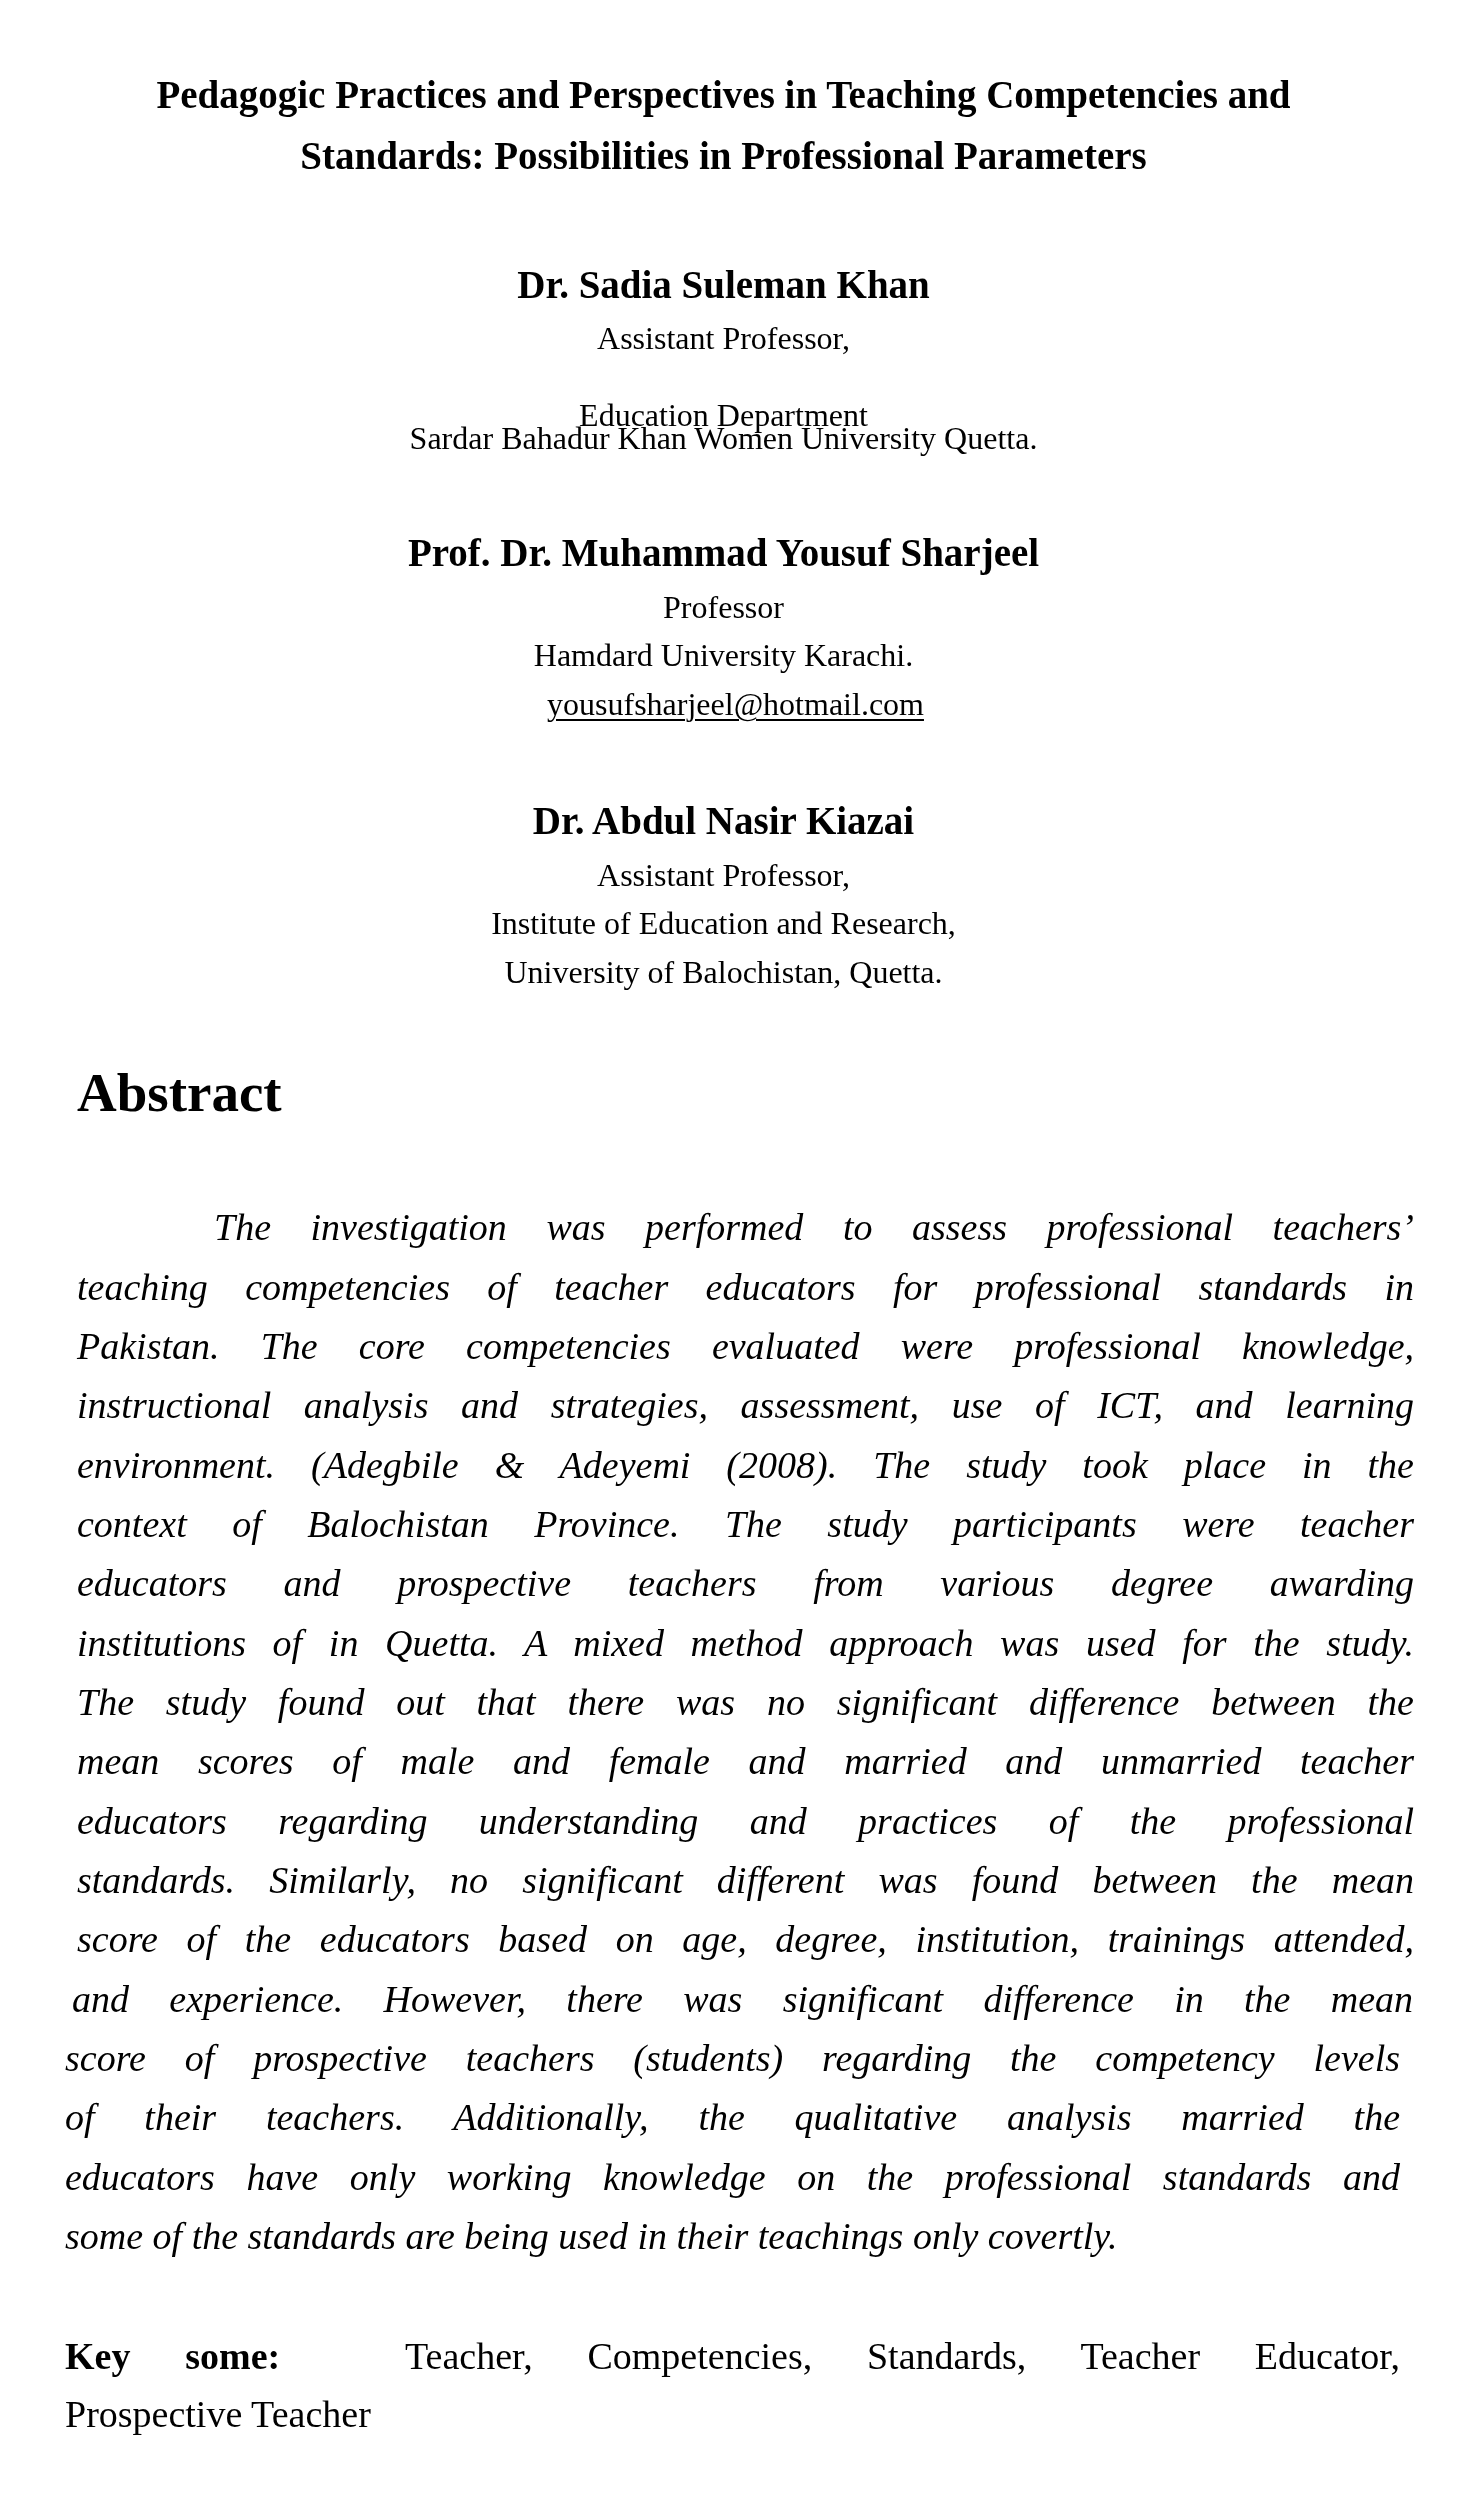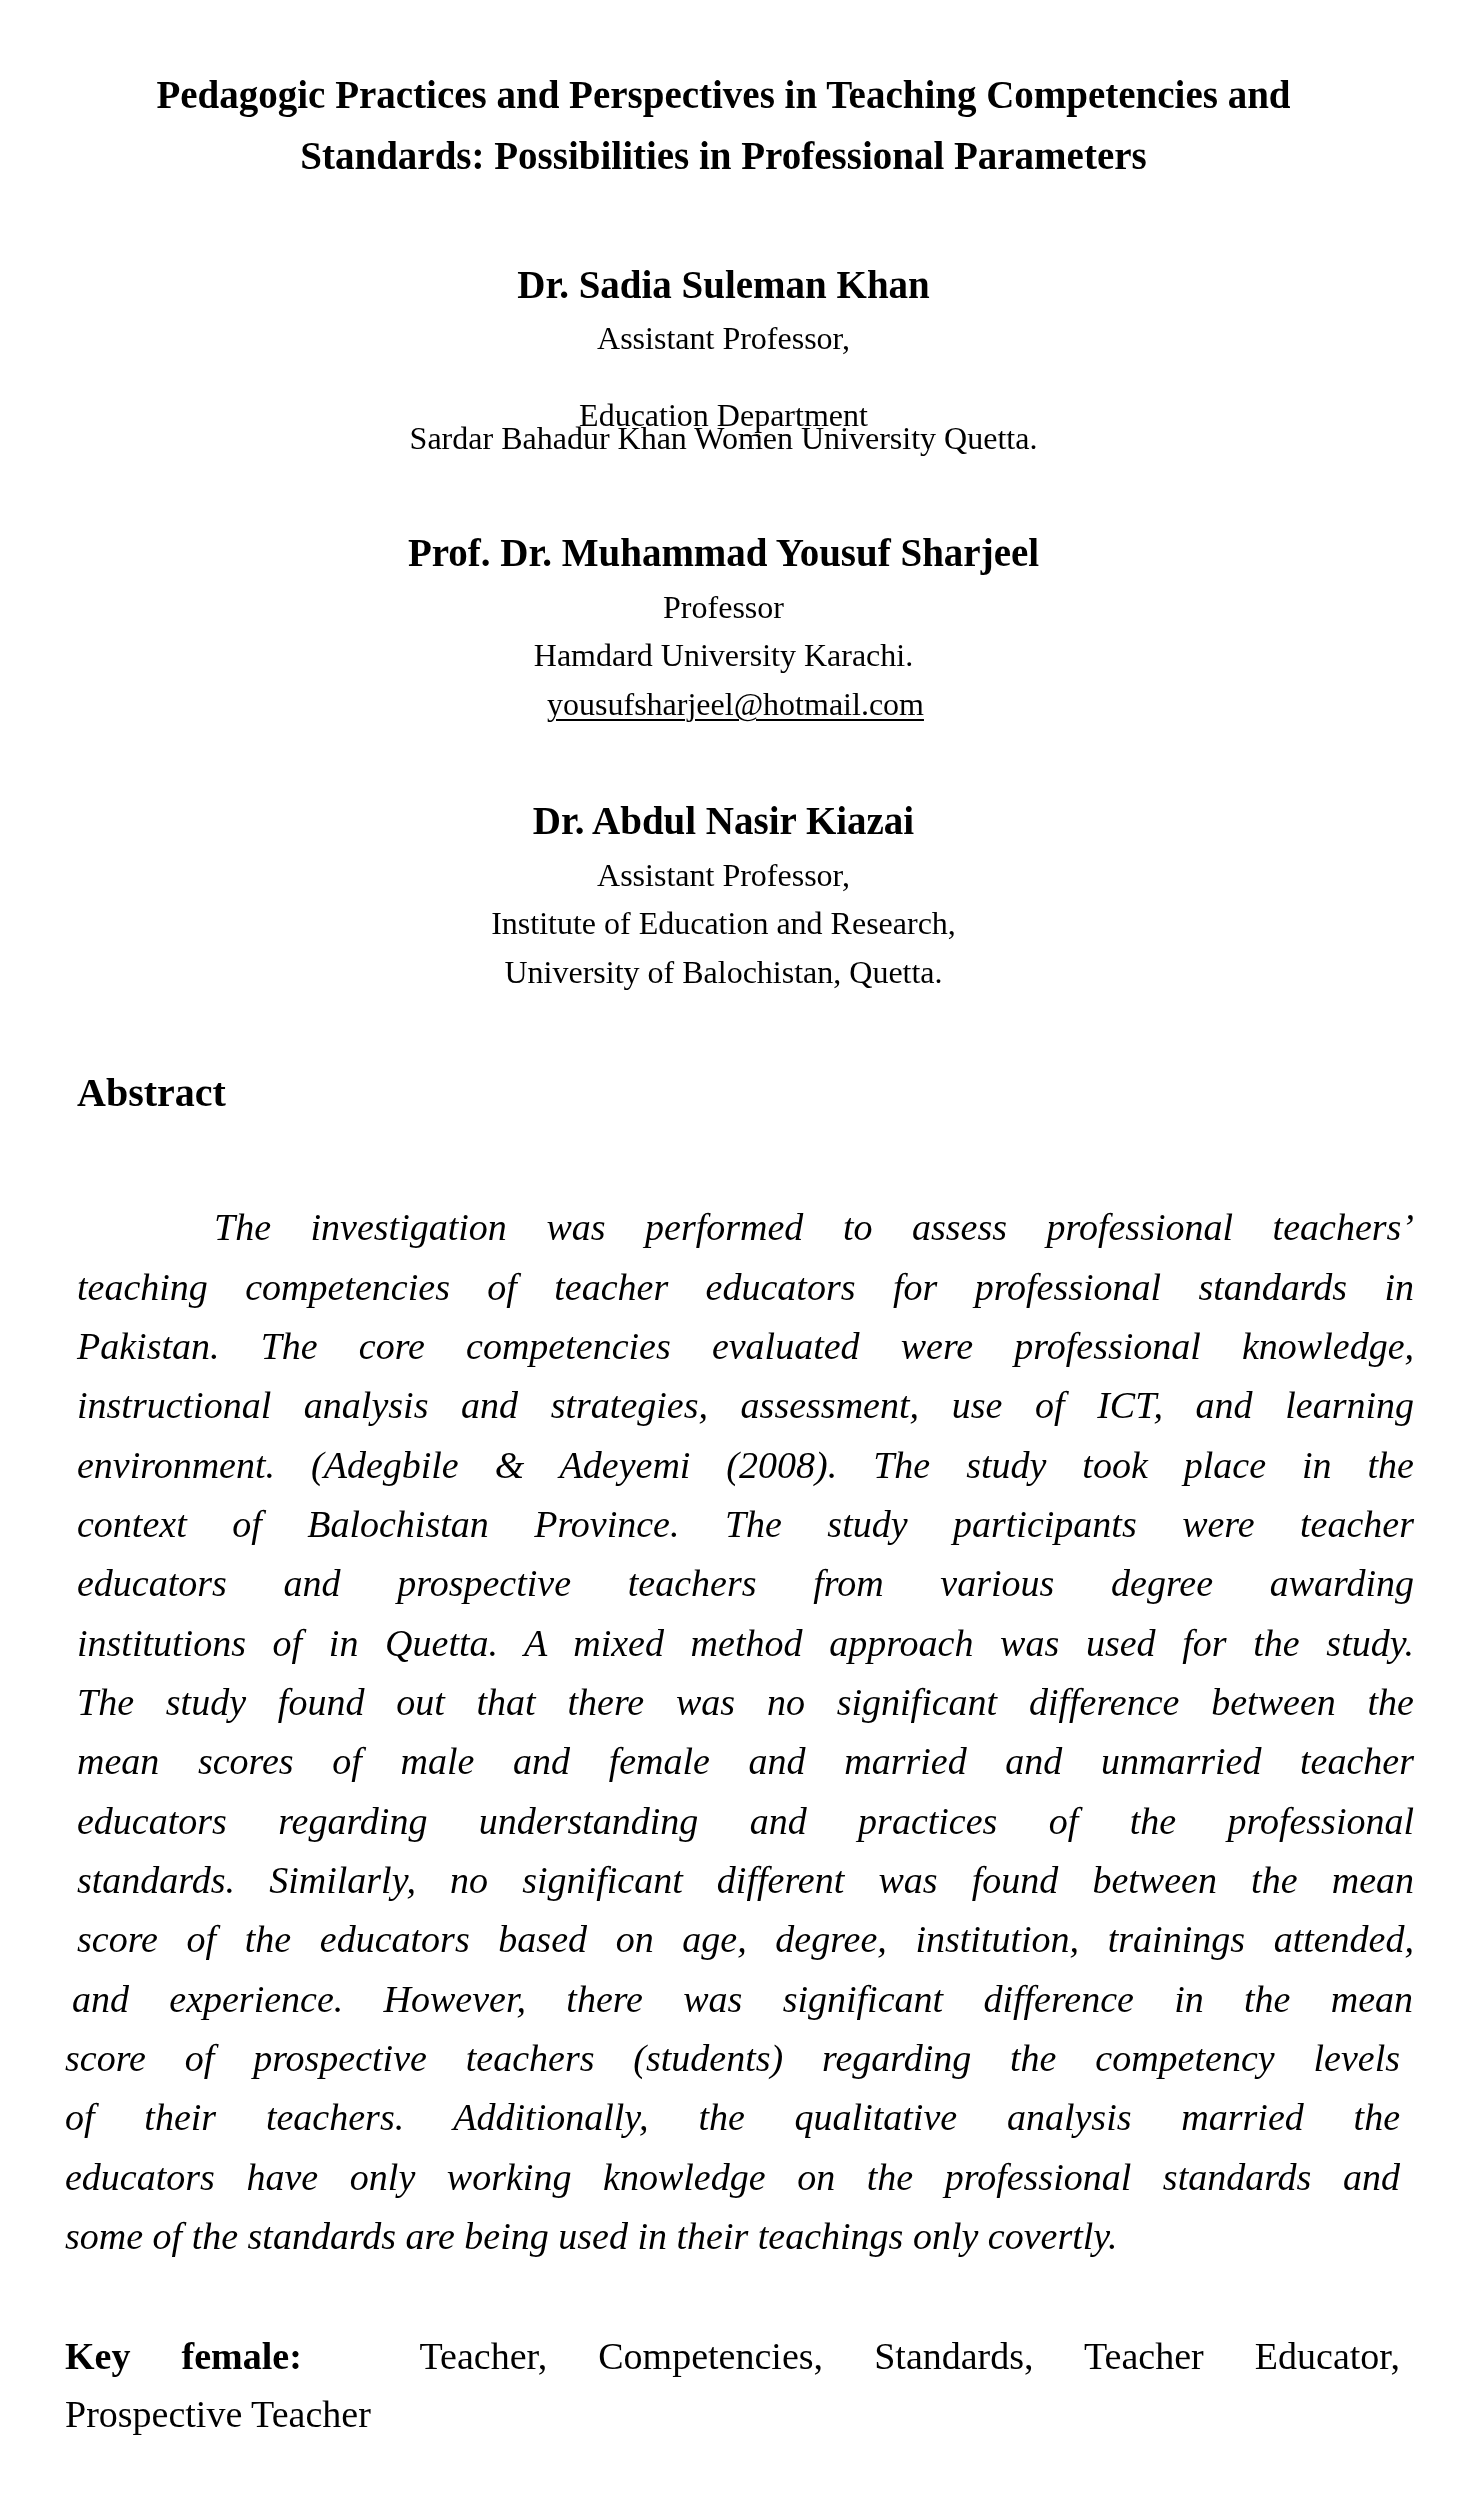--- a/index.html
+++ b/index.html
@@ -16,21 +16,21 @@
   }
   .author-name {
     font-weight: bold; font-size: 39px; line-height: 45px;
   }
   .affil {
     font-size: 32px; line-height: 38px;
   }
   .email { text-decoration: underline; text-underline-offset: 3.6px; text-decoration-thickness: 1.8px; }
 
   .abstract-heading {
-    font-weight: bold; font-size: 40px; line-height: 54px; left: 77px;
+    font-weight: bold; font-size: 55px; line-height: 54px; left: 77px;
   }
 
   .body-line {
     font-style: italic; font-size: 38px; line-height: 45px;
     text-align: justify; text-align-last: justify;
     white-space: normal;
   }
   .body-line.last { text-align-last: left; }
 
   .kw-line {
@@ -86,18 +86,18 @@
     <div class="abs body-line" style="top: 1858px; left: 77px; width: 1337px;">standards. Similarly, no significant different was found between the mean</div>
     <div class="abs body-line" style="top: 1917px; left: 77px; width: 1337px;">score of the educators based on age, degree, institution, trainings attended,</div>
     <div class="abs body-line" style="top: 1977px; left: 72px; width: 1341px;">and experience. However, there was significant difference in the mean</div>
     <div class="abs body-line" style="top: 2036px; left: 65px; width: 1335px;">score of prospective teachers (students) regarding the competency levels</div>
     <div class="abs body-line" style="top: 2095px; left: 65px; width: 1335px;">of their teachers. Additionally, the qualitative analysis married the</div>
     <div class="abs body-line" style="top: 2155px; left: 65px; width: 1335px;">educators have only working knowledge on the professional standards and</div>
     <div class="abs body-line last" style="top: 2214px; left: 65px; width: 1335px;">some of the standards are being used in their teachings only covertly.</div>
   </div>
 
 <div class="abs kw-line" style="top:2334px; left:65px; width:1335px;">
-  <span class="kw-label">Key female:</span>
+  <span class="kw-label">Key some:</span>
   <span style="display:inline-block; width:16px;"></span>
   <span>Teacher, Competencies, Standards, Teacher Educator,</span>
 </div>
 <div class="abs kw-line last" style="top:2392px; left:65px; width:1335px;">Prospective Teacher</div>
 
 
 </body></html>

